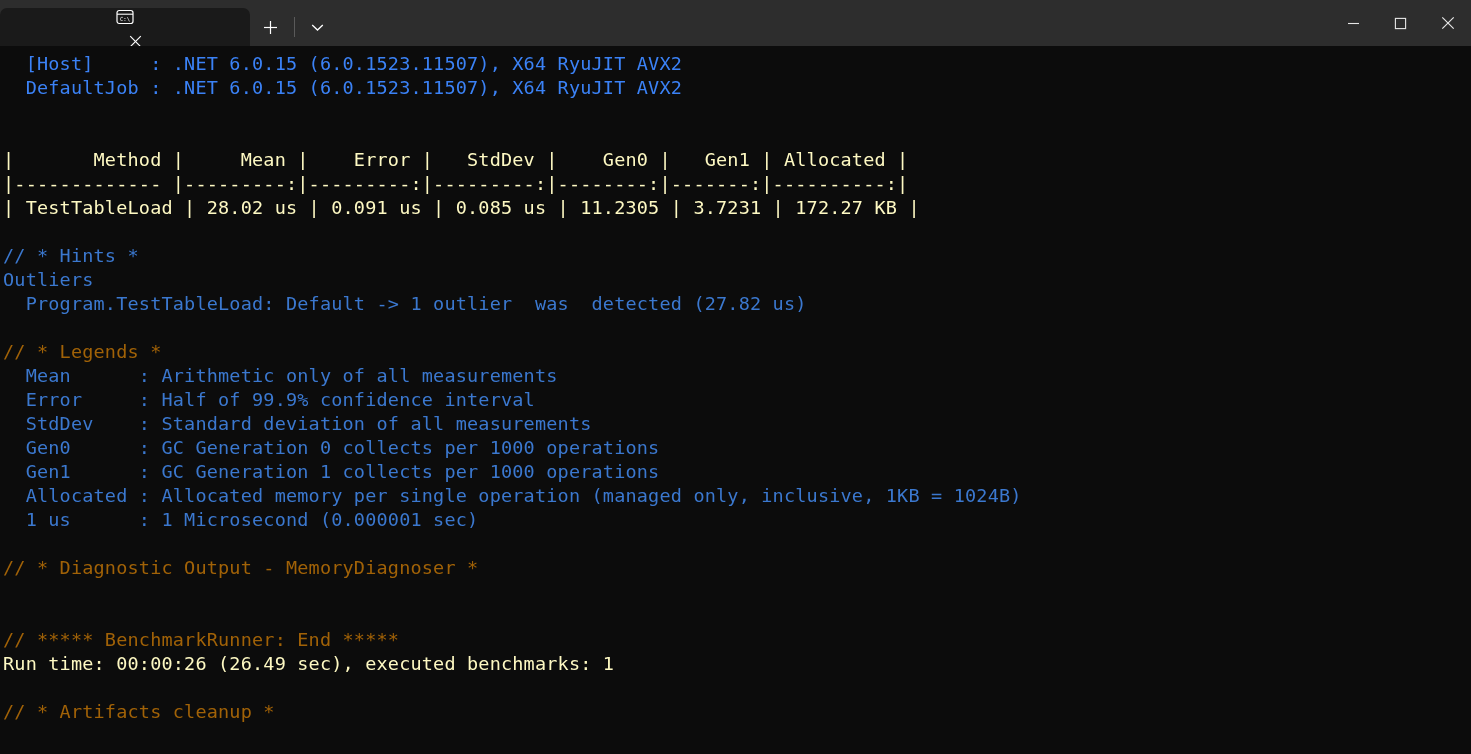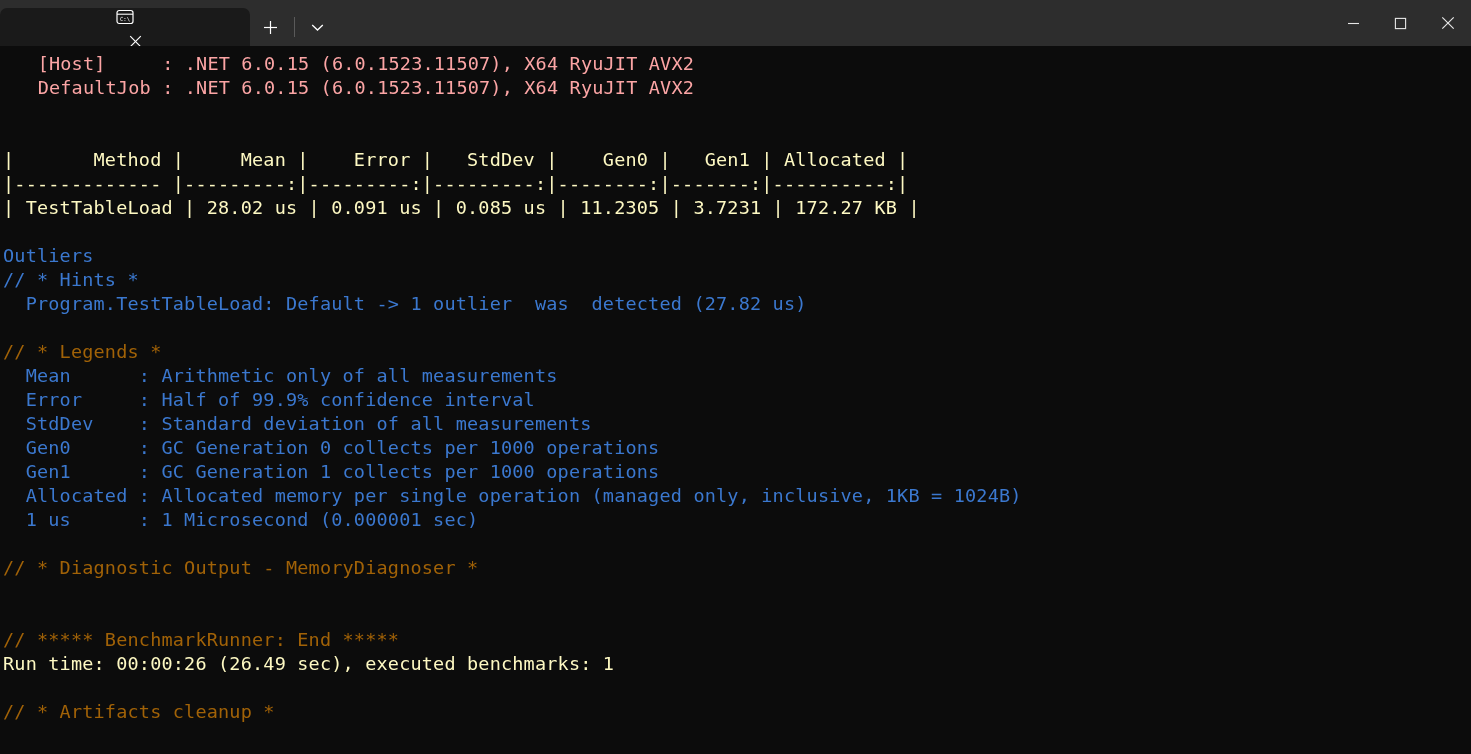--- a/index.html
+++ b/index.html
@@ -122,21 +122,21 @@
   }
   .term-line {
     font-family: "DejaVu Sans Mono", monospace;
     font-size: 18.5px;
     line-height: 24px;
     height: 24px;
     white-space: pre;
     letter-spacing: 0.18px;
     padding-left: 3px;
   }
-  .c-yellow  { color: #fca5a5; margin-left: 12px; }
+  .c-yellow  { color: #3b82f6; }
   .c-cyan    { color: #fef9c3; }
   .c-blue    { color: #3b78cf; }
   .c-magenta { color: #a16207; }
   .c-white   { color: #cccccc; }
 </style>
 </head>
 <body>
 
 <div class="titlebar">
 
@@ -200,22 +200,22 @@
 <div class="terminal">
   <div id="term-lines">
       <div class="term-line c-yellow">  [Host]     : .NET 6.0.15 (6.0.1523.11507), X64 RyuJIT AVX2</div>
       <div class="term-line c-yellow">  DefaultJob : .NET 6.0.15 (6.0.1523.11507), X64 RyuJIT AVX2</div>
       <div class="term-line c-white">&nbsp;</div>
       <div class="term-line c-white">&nbsp;</div>
       <div class="term-line c-cyan">|       Method |     Mean |    Error |   StdDev |    Gen0 |   Gen1 | Allocated |</div>
       <div class="term-line c-cyan">|------------- |---------:|---------:|---------:|--------:|-------:|----------:|</div>
       <div class="term-line c-cyan">| TestTableLoad | 28.02 us | 0.091 us | 0.085 us | 11.2305 | 3.7231 | 172.27 KB |</div>
       <div class="term-line c-white">&nbsp;</div>
+      <div class="term-line c-blue">// * Hints *</div>
       <div class="term-line c-blue">Outliers</div>
-      <div class="term-line c-blue">// * Hints *</div>
       <div class="term-line c-blue">  Program.TestTableLoad: Default -&gt; 1 outlier  was  detected (27.82 us)</div>
       <div class="term-line c-white">&nbsp;</div>
       <div class="term-line c-magenta">// * Legends *</div>
       <div class="term-line c-blue">  Mean      : Arithmetic only of all measurements</div>
       <div class="term-line c-blue">  Error     : Half of 99.9% confidence interval</div>
       <div class="term-line c-blue">  StdDev    : Standard deviation of all measurements</div>
       <div class="term-line c-blue">  Gen0      : GC Generation 0 collects per 1000 operations</div>
       <div class="term-line c-blue">  Gen1      : GC Generation 1 collects per 1000 operations</div>
       <div class="term-line c-blue">  Allocated : Allocated memory per single operation (managed only, inclusive, 1KB = 1024B)</div>
       <div class="term-line c-blue">  1 us      : 1 Microsecond (0.000001 sec)</div>

